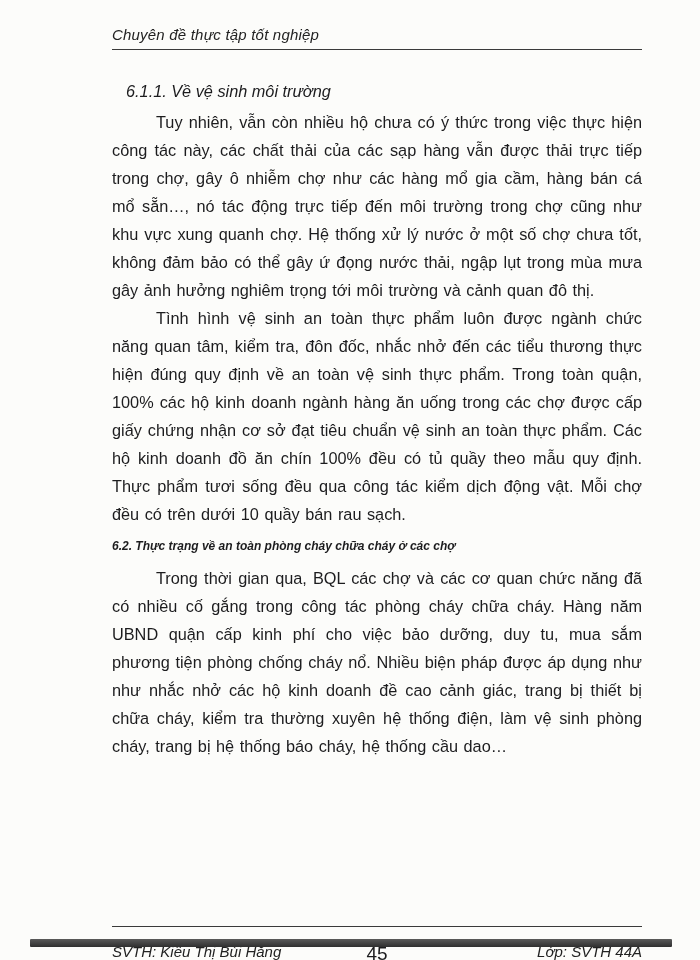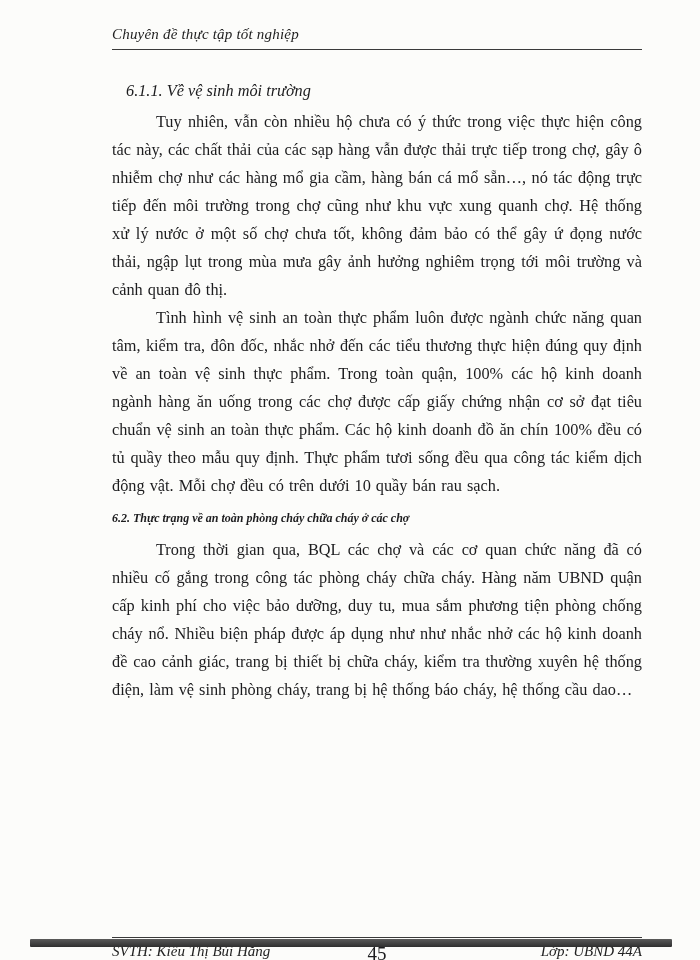--- a/index.html
+++ b/index.html
@@ -10,21 +10,21 @@
   .page {
     position: relative;
     width: 700px;
     height: 960px;
     margin: 0 auto;
     background: #fcfcfa;
     box-sizing: border-box;
     overflow: hidden;
     display: flex;
     flex-direction: column;
-    font-family: Liberation Serif, serif;
+    font-family: Liberation Sans, sans-serif;
     color: #1c1c1e;
   }
   .header {
     margin: 26px 58px 0 112px;
     border-bottom: 1.5px solid #3a3a3a;
     padding-bottom: 6px;
   }
   .header-title {
     font-style: italic;
     font-size: 15px;
@@ -52,21 +52,21 @@
     text-align: left;
   }
   .para {
     margin: 0;
     text-indent: 44px;
     word-spacing: 1px;
   }
   .footer {
     margin: auto 58px 0 112px;
     border-top: 1.5px solid #3a3a3a;
-    padding-top: 5px;
+    padding-top: 16px;
   }
   .footer-row {
     position: relative;
     display: flex;
     justify-content: space-between;
     align-items: baseline;
     font-size: 15px;
   }
   .footer-left, .footer-right {
     font-style: italic;
@@ -103,19 +103,19 @@
     <p class="para">Tuy nhiên, vẫn còn nhiều hộ chưa có ý thức trong việc thực hiện công tác này, các chất thải của các sạp hàng vẫn được thải trực tiếp trong chợ, gây ô nhiễm chợ như các hàng mổ gia cầm, hàng bán cá mổ sẵn…, nó tác động trực tiếp đến môi trường trong chợ cũng như khu vực xung quanh chợ. Hệ thống xử lý nước ở một số chợ chưa tốt, không đảm bảo có thể gây ứ đọng nước thải, ngập lụt trong mùa mưa gây ảnh hưởng nghiêm trọng tới môi trường và cảnh quan đô thị.</p>
     <p class="para">Tình hình vệ sinh an toàn thực phẩm luôn được ngành chức năng quan tâm, kiểm tra, đôn đốc, nhắc nhở đến các tiểu thương thực hiện đúng quy định về an toàn vệ sinh thực phẩm. Trong toàn quận, 100% các hộ kinh doanh ngành hàng ăn uống trong các chợ được cấp giấy chứng nhận cơ sở đạt tiêu chuẩn vệ sinh an toàn thực phẩm. Các hộ kinh doanh đồ ăn chín 100% đều có tủ quầy theo mẫu quy định. Thực phẩm tươi sống đều qua công tác kiểm dịch động vật. Mỗi chợ đều có trên dưới 10 quầy bán rau sạch.</p>
     <h3 class="heading-bold-italic">6.2. Thực trạng về an toàn phòng cháy chữa cháy ở các chợ</h3>
     <p class="para">Trong thời gian qua, BQL các chợ và các cơ quan chức năng đã có nhiều cố gắng trong công tác phòng cháy chữa cháy. Hàng năm UBND quận cấp kinh phí cho việc bảo dưỡng, duy tu, mua sắm phương tiện phòng chống cháy nổ. Nhiều biện pháp được áp dụng như như nhắc nhở các hộ kinh doanh đề cao cảnh giác, trang bị thiết bị chữa cháy, kiểm tra thường xuyên hệ thống điện, làm vệ sinh phòng cháy, trang bị hệ thống báo cháy, hệ thống cầu dao…</p>
   </div>
 
   <div class="footer">
     <div class="footer-row">
       <span class="footer-left">SVTH: Kiều Thị Bùi Hằng</span>
       <span class="footer-center">45</span>
-      <span class="footer-right">Lớp: UBND 44A</span>
+      <span class="footer-right">Lớp: SVTH 44A</span>
     </div>
   </div>
 
   <div class="bottom-bar"></div>
 
 </div>
 
 </body></html>

